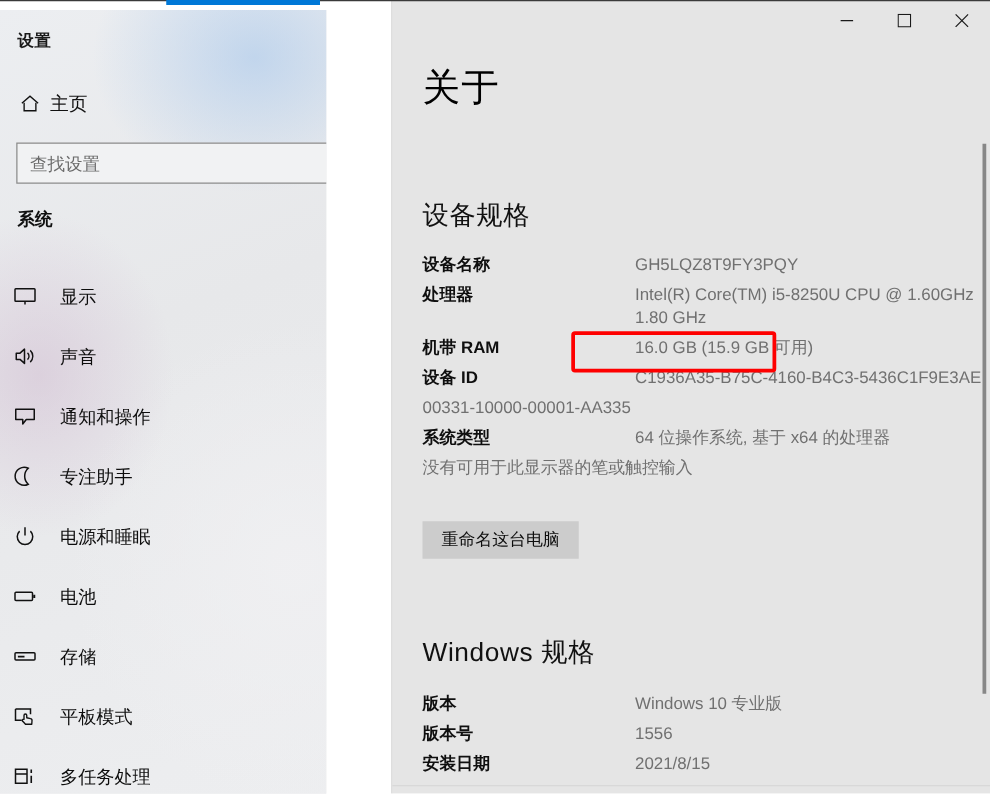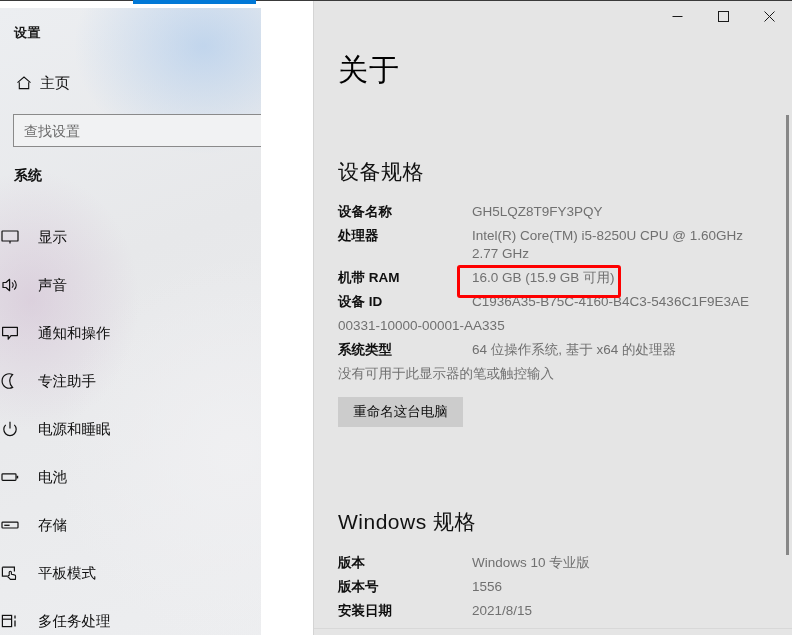--- a/index.html
+++ b/index.html
@@ -122,20 +122,21 @@
   
   #nav-list {
     position: absolute;
     left: 0; top: 205px;
     width: 314px;
   }
   .nav-item {
     height: 48px;
     display: flex;
     align-items: center;
+    padding-left: 10px;
     box-sizing: border-box;
     cursor: default;
   }
   .nav-item .nav-ico {
     width: 30px;
     display: flex;
     align-items: center;
     justify-content: flex-start;
     color: #111;
   }
@@ -194,40 +195,41 @@
     left: 24px;
     width: 450px;
   }
   #device-specs  { top: 203px; }
   #windows-specs { top: 554px; }
 
   .spec-row {
     display: flex;
     align-items: flex-start;
     margin-bottom: 6px;
+    gap: 36px;
   }
   .spec-key {
     width: 134px;
     flex: 0 0 134px;
     font-size: 13.5px;
     font-weight: bold;
     color: #0f0f0f;
     line-height: 18px;
   }
   .spec-val {
     font-size: 13.5px;
     color: #707070;
     line-height: 18px;
     white-space: pre-line;
   }
 
   
   #rename-button {
     position: absolute;
-    left: 24px; top: 397px;
+    left: 24px; top: 417px;
     min-width: 125px;
     height: 30px;
     padding: 0 14px;
     box-sizing: border-box;
     background: #cccccc;
     border: 0;
     font-family: "Liberation Sans", "DejaVu Sans", sans-serif;
     font-size: 13.5px;
     color: #0d0d0d;
     cursor: default;
@@ -435,21 +437,21 @@
     <div class="section-head" id="sec-device">设备规格</div>
 
     <div class="spec-table" id="device-specs">
       <div class="spec-row">
         <div class="spec-key">设备名称</div>
         <div class="spec-val">GH5LQZ8T9FY3PQY</div>
       </div>
       <div class="spec-row">
         <div class="spec-key">处理器</div>
         <div class="spec-val">Intel(R) Core(TM) i5-8250U CPU @ 1.60GHz
-2.77 GHz</div>
+1.80 GHz</div>
       </div>
       <div class="spec-row">
         <div class="spec-key">机带 RAM</div>
         <div class="spec-val">16.0 GB (15.9 GB 可用)</div>
       </div>
       <div class="spec-row">
         <div class="spec-key">设备 ID</div>
         <div class="spec-val">C1936A35-B75C-4160-B4C3-5436C1F9E3AE</div>
       </div>
       <div class="spec-row">

